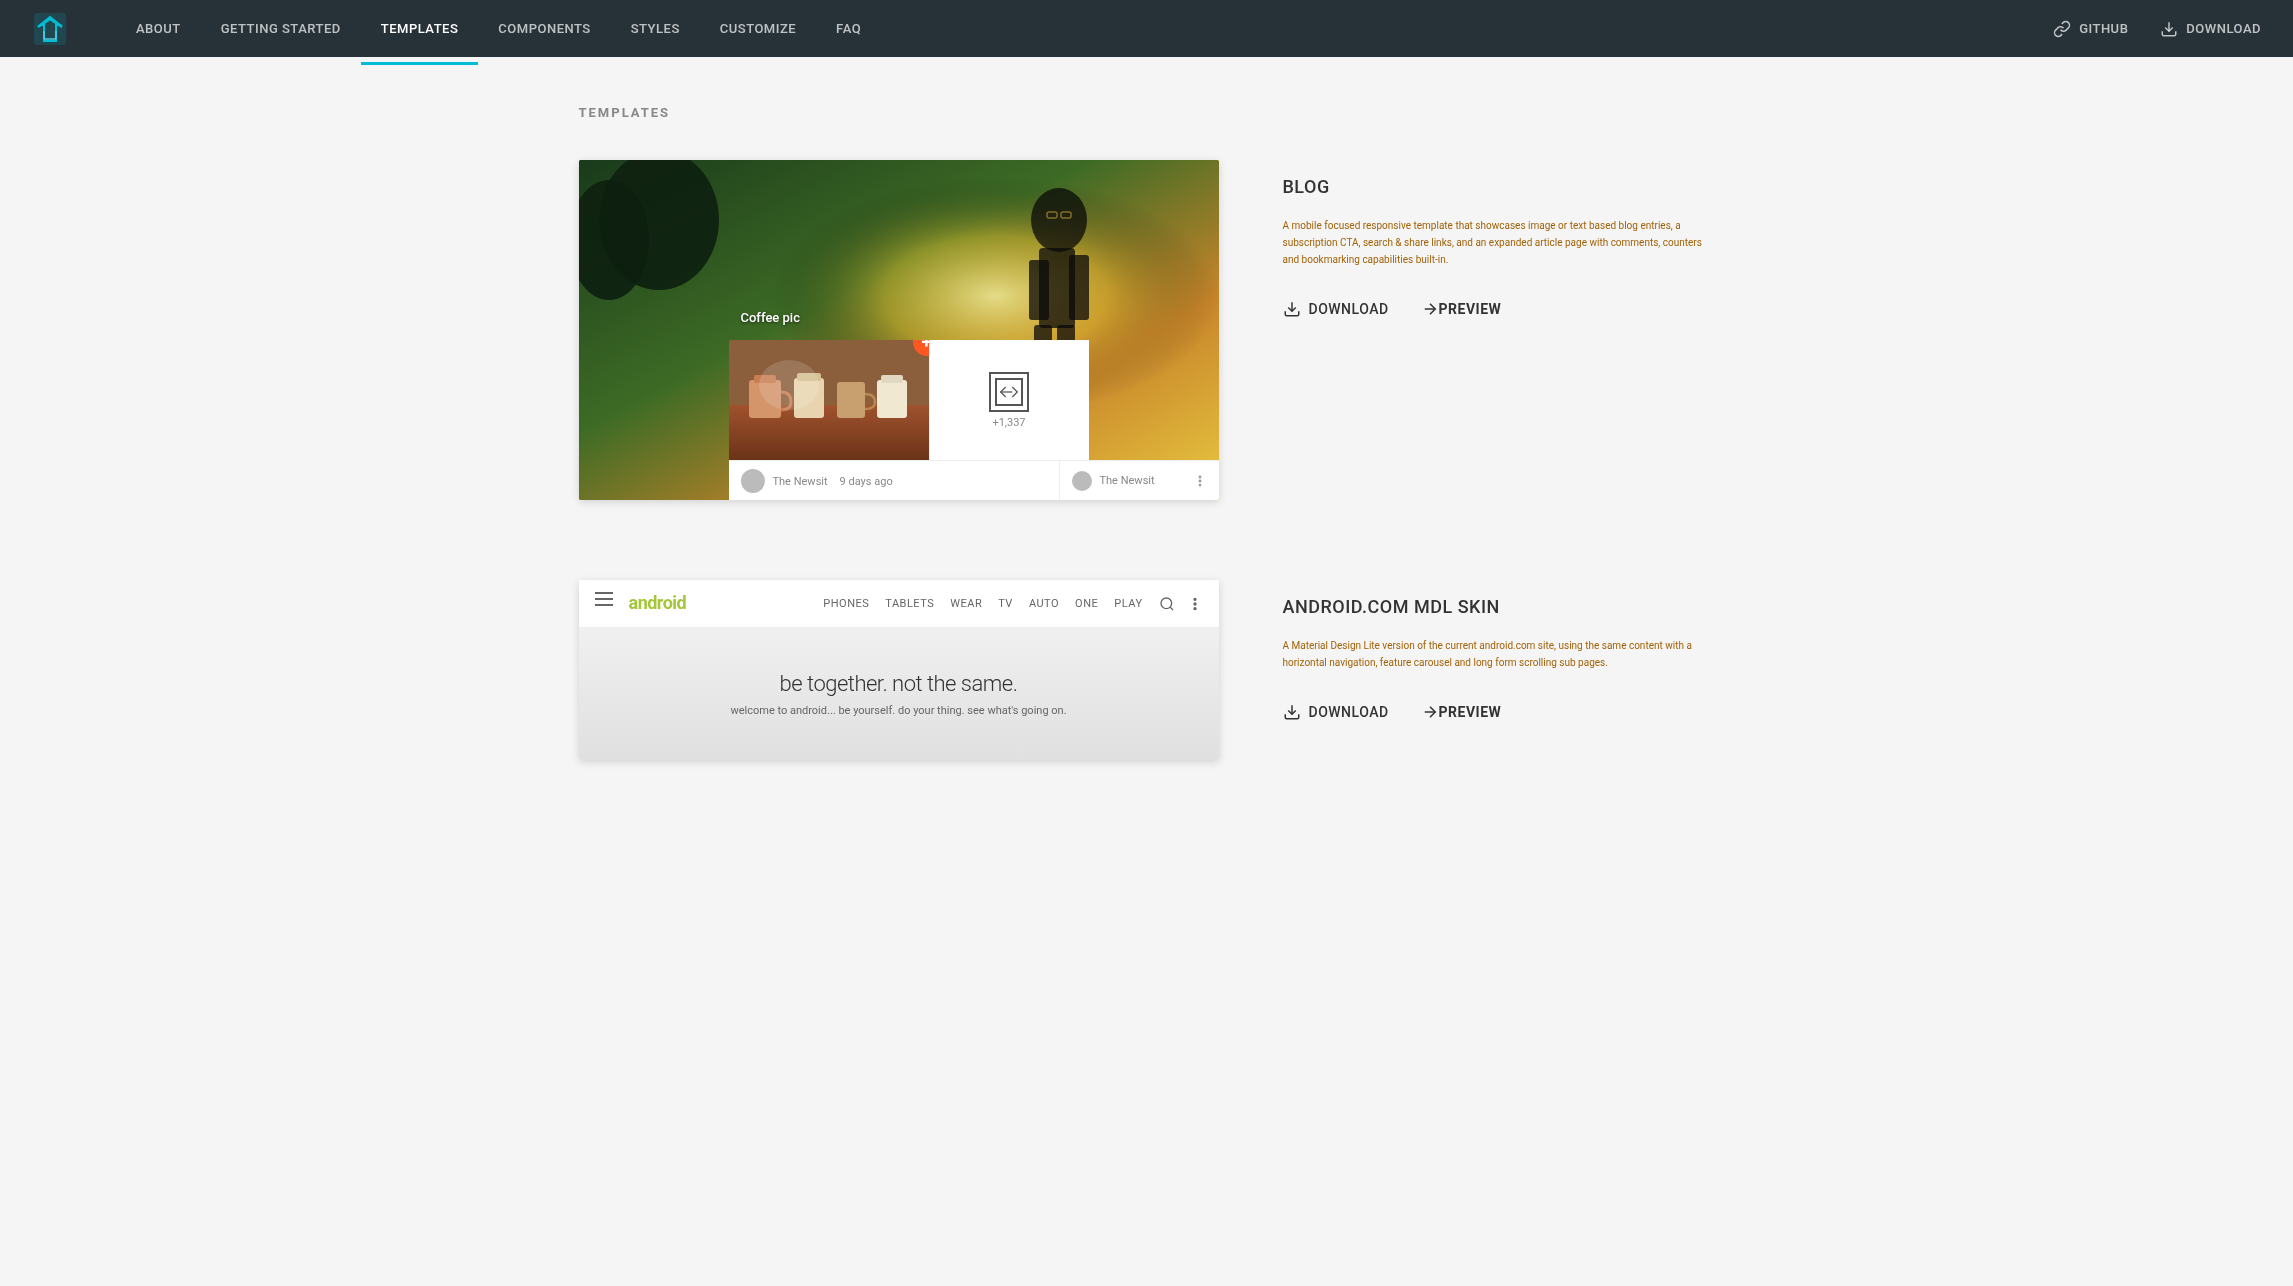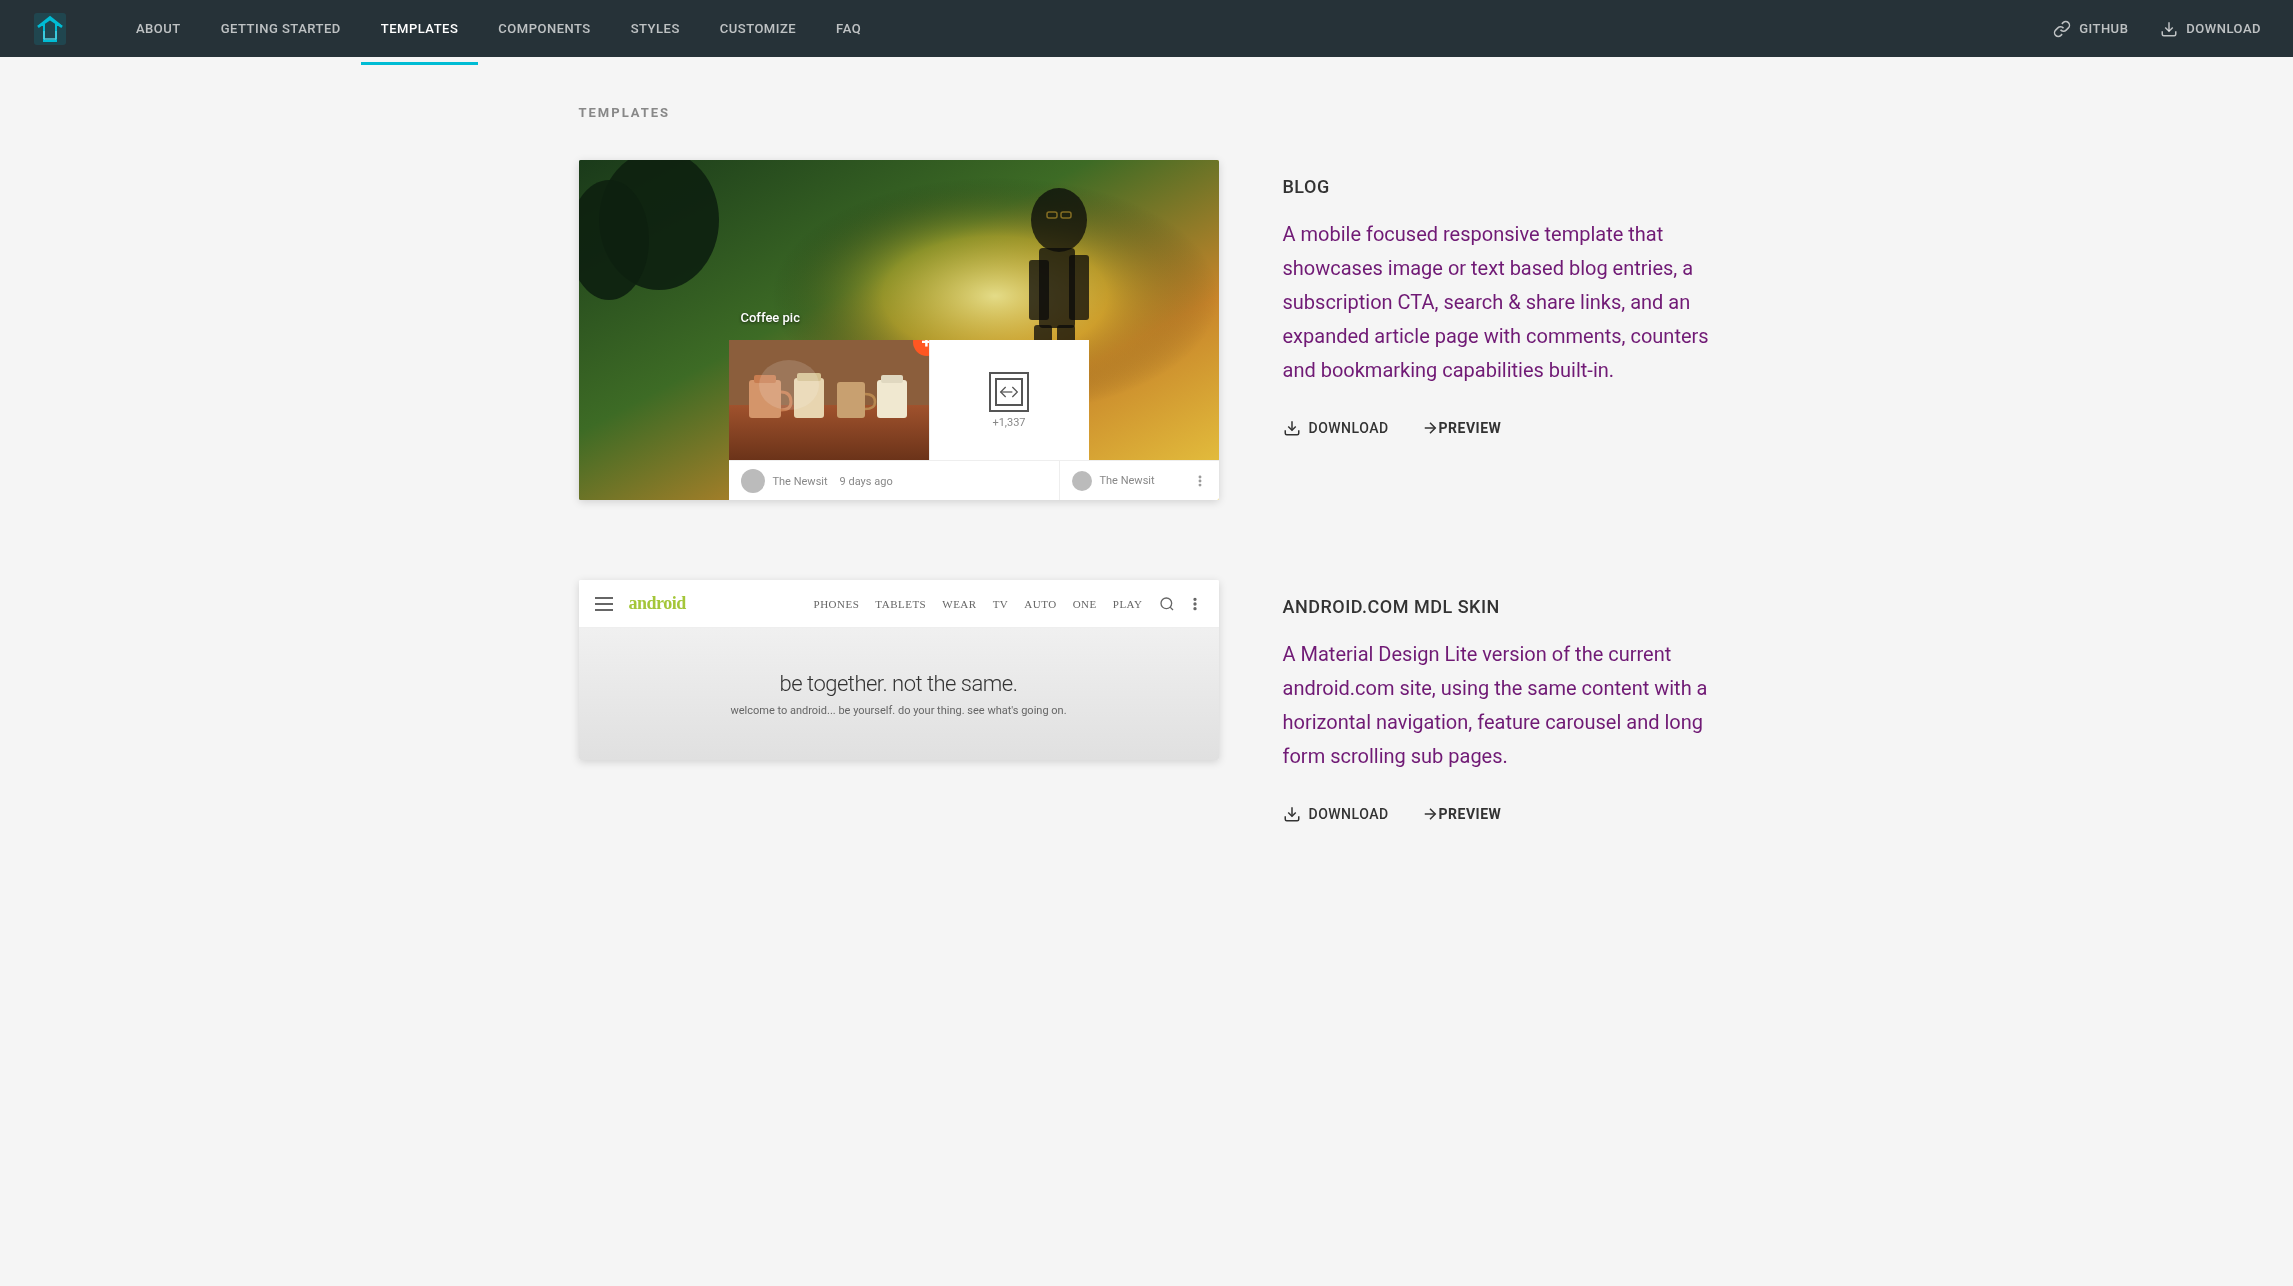--- a/index.html
+++ b/index.html
@@ -260,23 +260,23 @@
     }
     .template-name {
       font-size: 18px;
       font-weight: 500;
       letter-spacing: 0.5px;
       color: #333;
       margin-bottom: 20px;
       text-transform: uppercase;
     }
     .template-desc {
-      font-size: 20px;
+      font-size: 10px;
       line-height: 1.7;
-      color: #701a75;
+      color: #a16207;
       margin-bottom: 32px;
     }
     .template-actions {
       display: flex;
       align-items: center;
       gap: 32px;
     }
     .btn-download {
       display: flex;
       align-items: center;
@@ -309,25 +309,23 @@
       height: 180px;
       background: #fff;
       border-radius: 2px;
       overflow: hidden;
       box-shadow: 0 2px 8px rgba(0,0,0,0.15);
     }
     .android-nav {
       height: 48px;
       background: #fff;
       display: flex;
-      align-items: center;
       padding: 12px 16px;
       border-bottom: 1px solid #eee;
       gap: 16px;
-      font-family: Liberation Serif, serif;
     }
     .android-hamburger {
       display: flex;
       flex-direction: column;
       gap: 4px;
       cursor: pointer;
     }
     .android-hamburger span {
       width: 18px;
       height: 2px;

